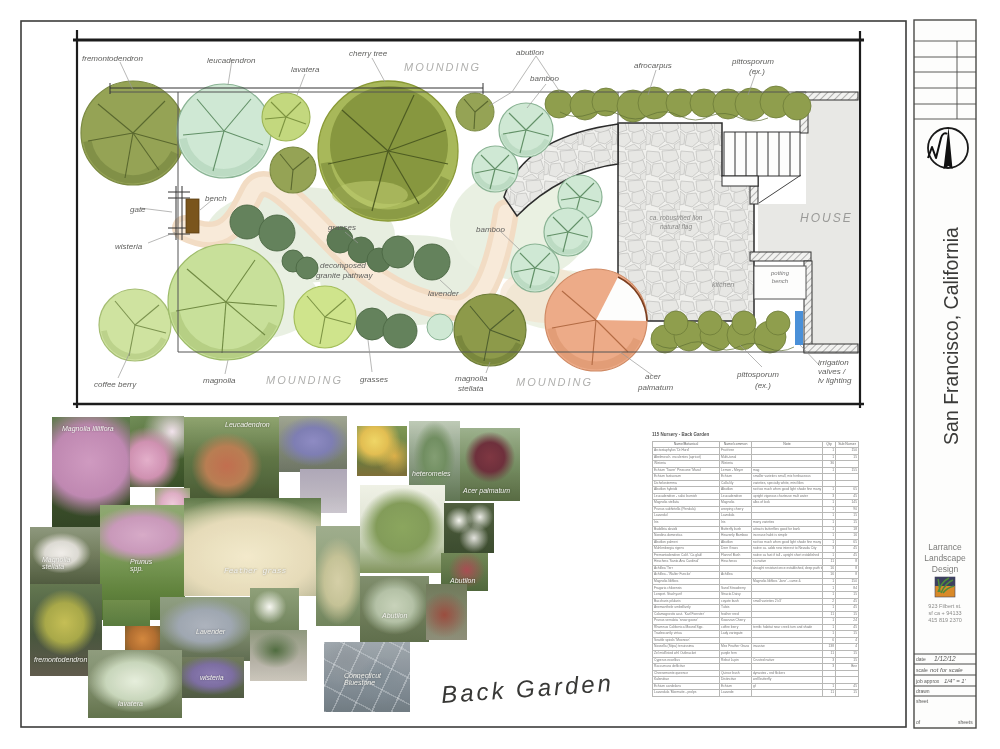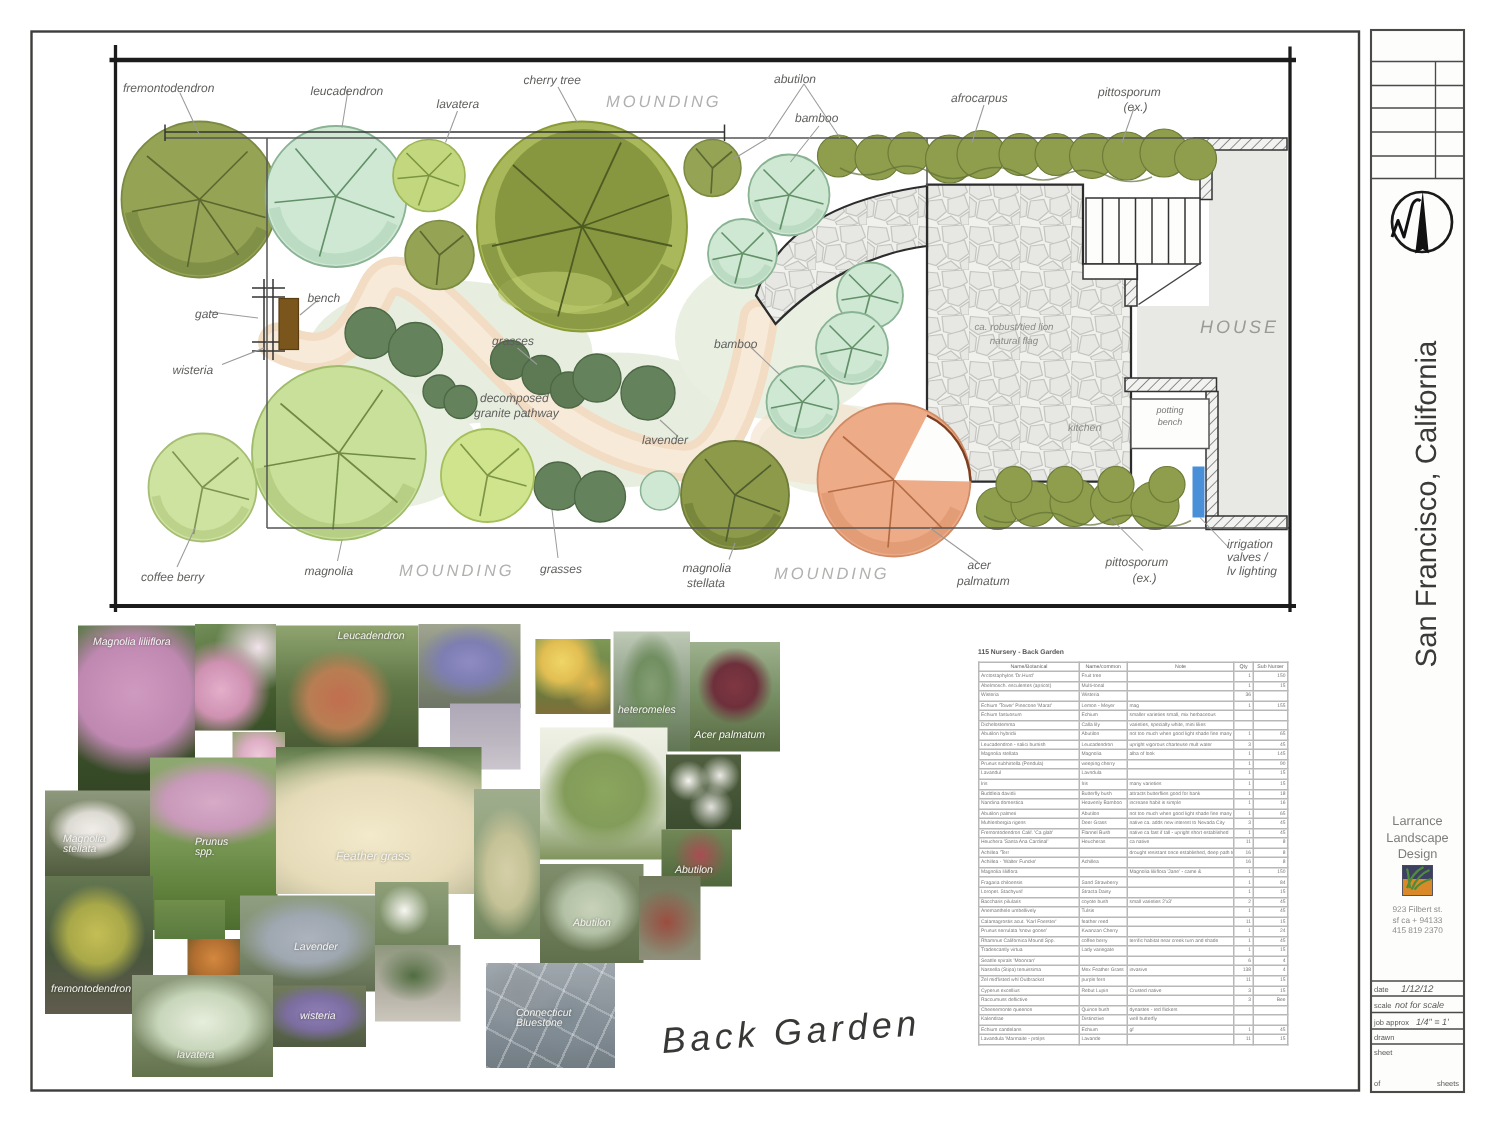--- a/index.html
+++ b/index.html
@@ -572,21 +572,21 @@
 <div class="plab" style="left:42px;top:556px;font-size:7px;">Magnolia<br>stellata</div>
 
 <div class="tile" style="left:100px;top:505px;width:85px;height:115px;
   background:radial-gradient(ellipse 85% 34% at 50% 26%, #d2a5c2 0%, #c594b6 45%, rgba(197,148,182,0) 75%),
   linear-gradient(180deg,#8aa46c 0%, #7c9a58 40%, #5d8038 75%, #4a6a2c 100%);"></div>
 <div class="plab" style="left:130px;top:558px;font-size:7px;">Prunus<br>spp.</div>
 
 <div class="tile" style="left:184px;top:498px;width:137px;height:98px;
   background:radial-gradient(ellipse 85% 70% at 46% 60%, #ece2c4 0%, #e0d5b2 55%, rgba(224,213,178,0) 88%),
   linear-gradient(180deg,#5d7747 0%, #90a070 20%, #c6c3a4 45%, #b4b190 100%);"></div>
-<div class="plab" style="left:224px;top:566px;font-size:8px;">Feather grass</div>
+<div class="plab" style="left:224px;top:566px;font-size:8px;font-family:Liberation Mono, monospace;">Feather grass</div>
 
 <div class="tile" style="left:360px;top:485px;width:85px;height:88px;
   background:radial-gradient(ellipse 62% 55% at 50% 48%, #86a258 0%, #7e9854 50%, rgba(126,152,84,0) 82%),
   linear-gradient(180deg,#e8eade 0%, #dde0d2 35%, #b8c4a4 70%, #7c9058 100%);"></div>
 
 <div class="tile" style="left:444px;top:503px;width:50px;height:50px;
   background:radial-gradient(circle at 30% 35%, #eeeee8 0%, rgba(238,238,232,0) 28%),
   radial-gradient(circle at 72% 28%, #e4e4de 0%, rgba(228,228,222,0) 26%),
   radial-gradient(circle at 60% 70%, #dcdcd6 0%, rgba(220,220,214,0) 32%),
   linear-gradient(180deg,#4d5d3c 0%, #3a4a2c 100%);"></div>

